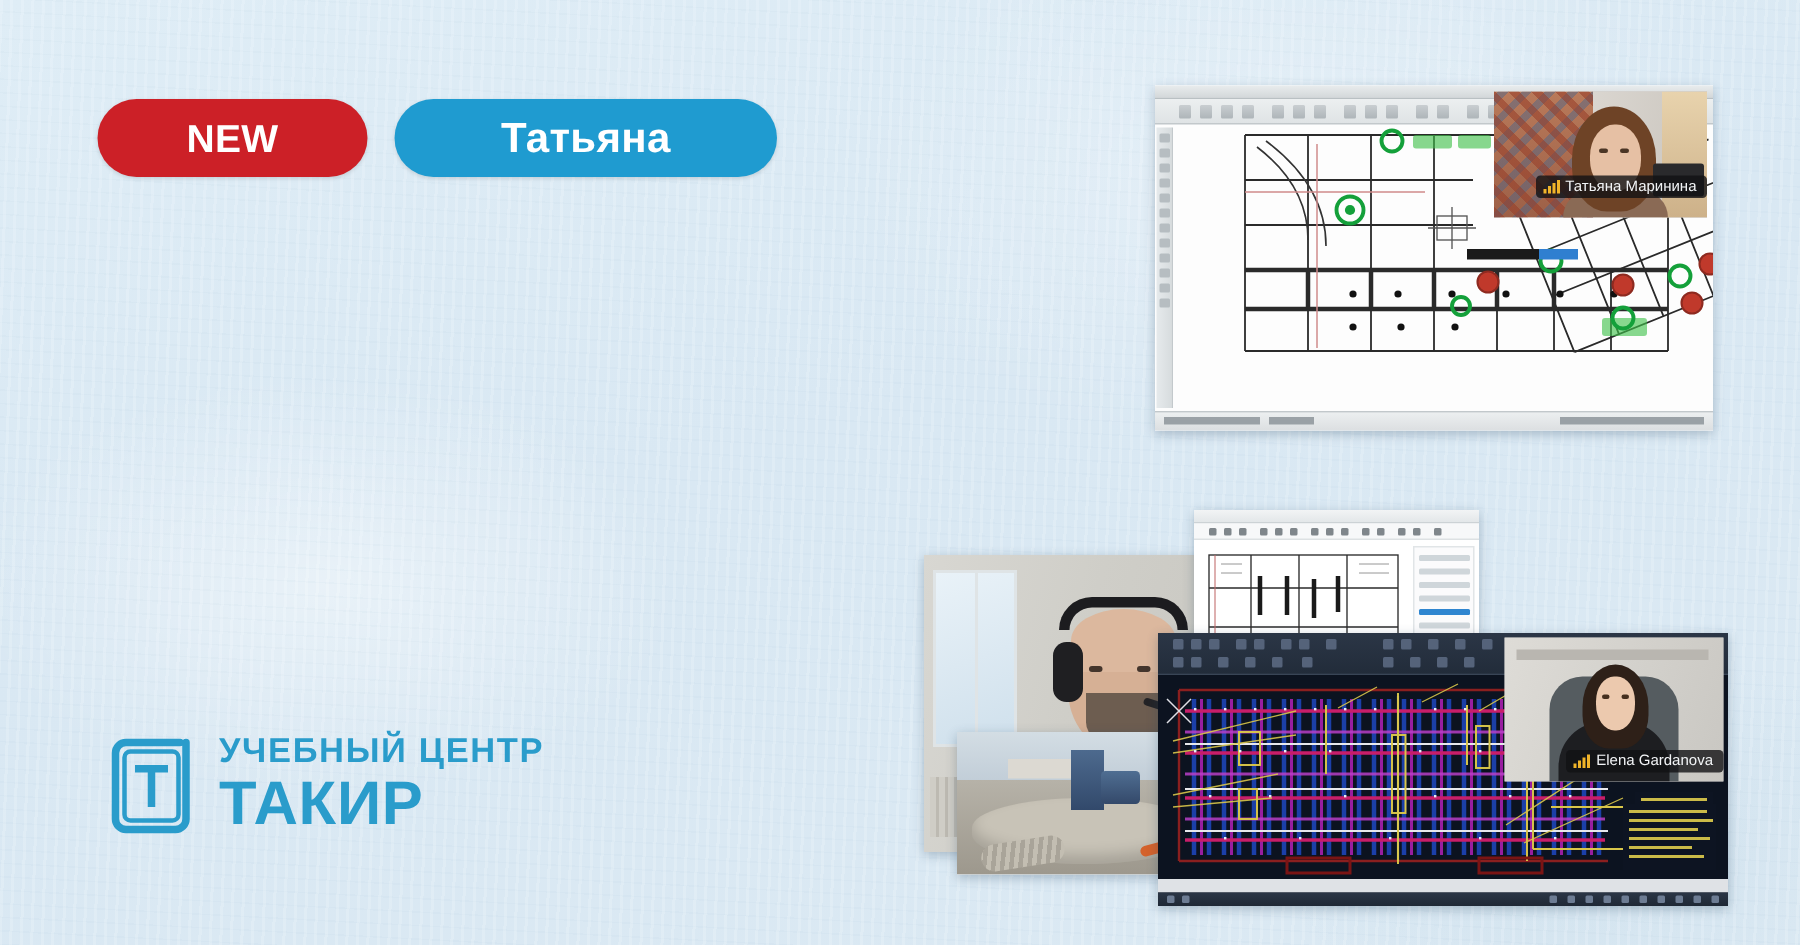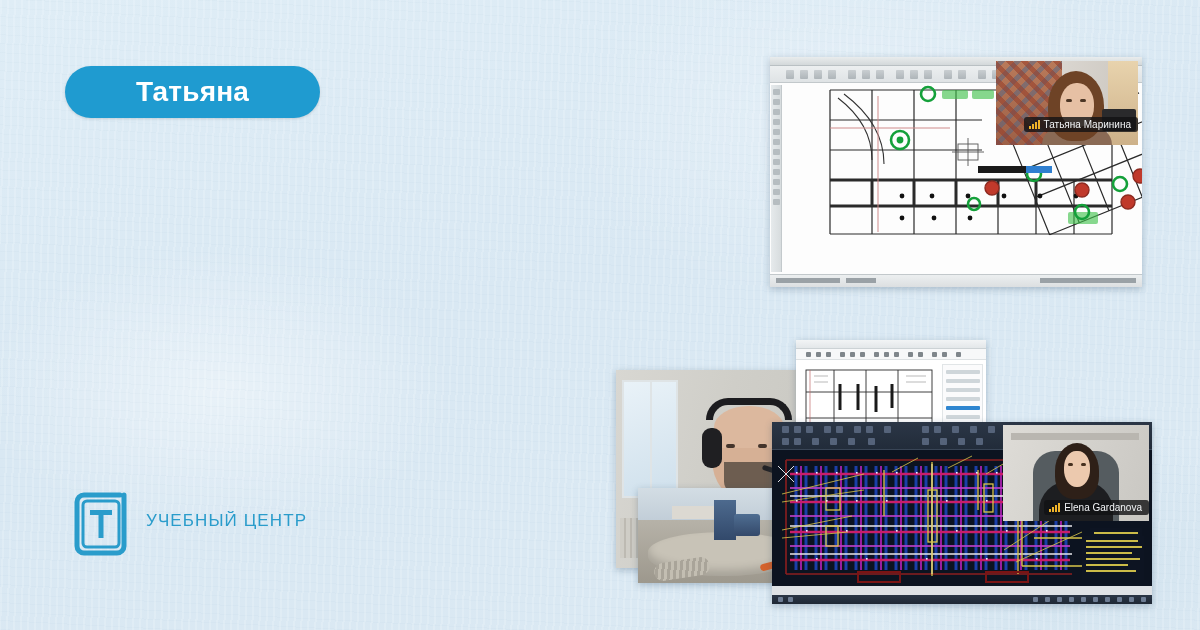--- a/index.html
+++ b/index.html
@@ -46,21 +46,21 @@
     color:#34373c; font-size:40px; font-weight:bold;
     line-height:1.24; letter-spacing:-.2px;
     text-shadow:0 1px 0 rgba(255,255,255,.5);
   }
 
   
   .logo { position:absolute; left:68px; top:486px; display:flex; align-items:center; gap:12px; }
   .logo-mark { width:66px; height:72px; flex:none; }
   .logo-text { display:flex; flex-direction:column; line-height:1; }
   .logo-top {
-    font-size:17px; font-weight:normal; color:#2a9ccb;
+    font-size:23px; font-weight:bold; color:#2a9ccb;
     letter-spacing:1.1px; margin-bottom:3px;
   }
   .logo-bottom {
     font-size:41px; font-weight:bold; color:#2a9ccb;
     letter-spacing:.5px;
   }
 
   
   .doc-icon { position:absolute; left:618px; top:410px; width:126px; height:160px; }
 
@@ -211,37 +211,41 @@
     background:#ecc9ae; border-radius:46% 46% 48% 48%; }
   .e-eye { position:absolute; top:38px; width:5px; height:3px; background:#46301f; border-radius:2px; }
 </style>
 </head>
 <body>
 
 <div id="banner">
   <div id="texture"></div>
 
   <div class="badges">
+    <div class="badge badge-new">
+      <span>NEW</span>
+    </div>
     <div class="badge badge-service">
       <span>Татьяна</span>
     </div>
   </div>
 
 
   <div class="logo">
     <span class="logo-mark">
       <svg viewBox="0 0 66 72" width="66" height="72" aria-hidden="true">
         <path d="M56 9 V60 a7 7 0 0 1 -7 7 H16 a7 7 0 0 1 -7 -7 V16 a7 7 0 0 1 7 -7 H52" fill="none" stroke="#2a9ccb" stroke-width="5" stroke-linecap="round"></path>
         <rect x="15" y="15" width="36" height="46" rx="4" fill="none" stroke="#2a9ccb" stroke-width="3"></rect>
         <rect x="22" y="24" width="22" height="5" fill="#2a9ccb"></rect>
         <rect x="30.5" y="24" width="5" height="28" fill="#2a9ccb"></rect>
       </svg>
     </span>
     <span class="logo-text">
       <span class="logo-top">УЧЕБНЫЙ ЦЕНТР</span>
+      <span class="logo-bottom">ТАКИР</span>
     </span>
   </div>
 
   <span class="doc-icon">
     <svg viewBox="0 0 126 160" width="126" height="160" aria-hidden="true">
       <g fill="none" stroke="#2190c6" stroke-width="9" stroke-linejoin="round">
         <path d="M8 12 h78 l26 26 v110 H8 Z"></path>
       </g>
       <g stroke="#2190c6" stroke-width="11" stroke-linecap="round">
         <line x1="28" y1="48" x2="70" y2="48"></line>

